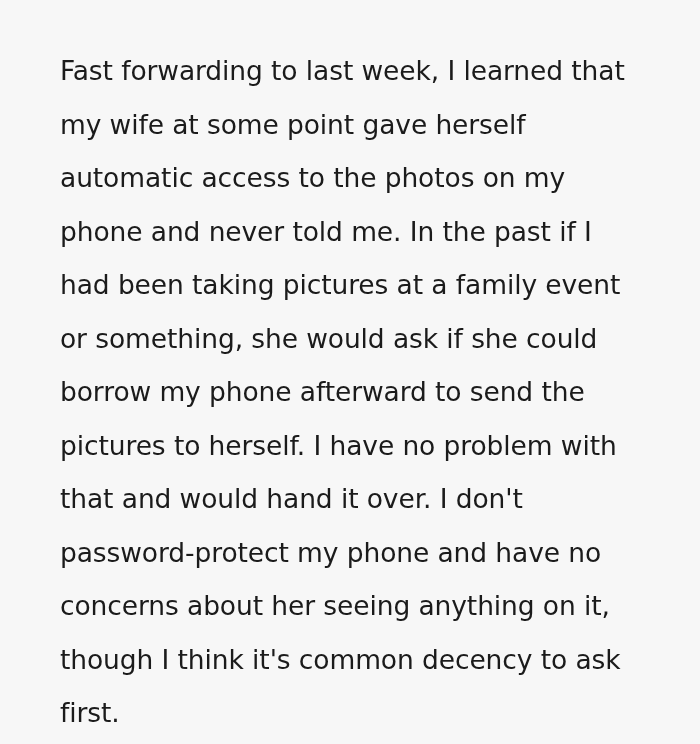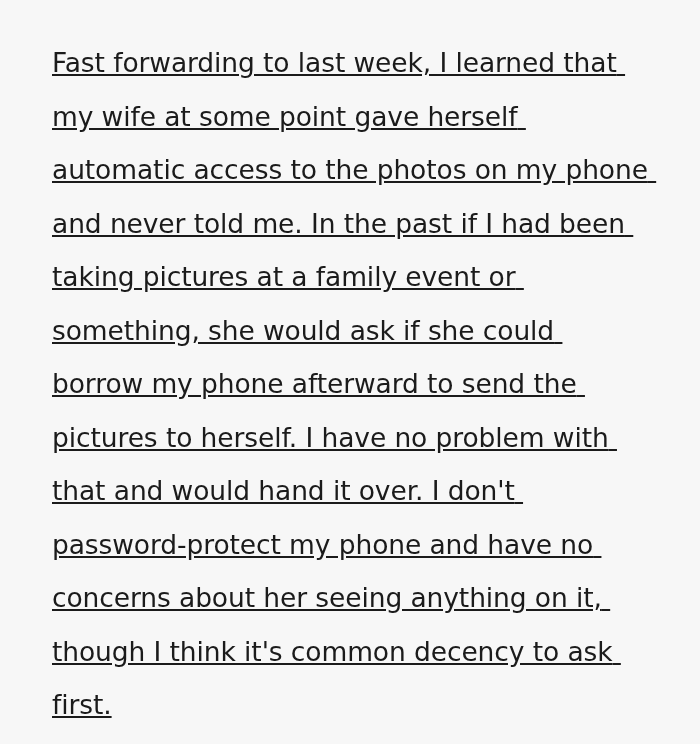--- a/index.html
+++ b/index.html
@@ -25,22 +25,21 @@
   }
   .story-text {
     font-family: "DejaVu Sans", sans-serif;
     font-size: 26.5px;
     line-height: 53.5px;
     color: #1b1b1b;
     letter-spacing: -0.1px;
     white-space: pre-wrap;
     word-wrap: break-word;
     text-align: left;
-    margin: 8px;
-    text-decoration: underline;
+    margin: 16px;
   }
 </style>
 </head>
 <body>
 
 <div class="page">
   <p class="story-text">Fast forwarding to last week, I learned that my wife at some point gave herself automatic access to the photos on my phone and never told me. In the past if I had been taking pictures at a family event or something, she would ask if she could borrow my phone afterward to send the pictures to herself. I have no problem with that and would hand it over. I don't password-protect my phone and have no concerns about her seeing anything on it, though I think it's common decency to ask first.</p>
 </div>
 
 </body></html>

